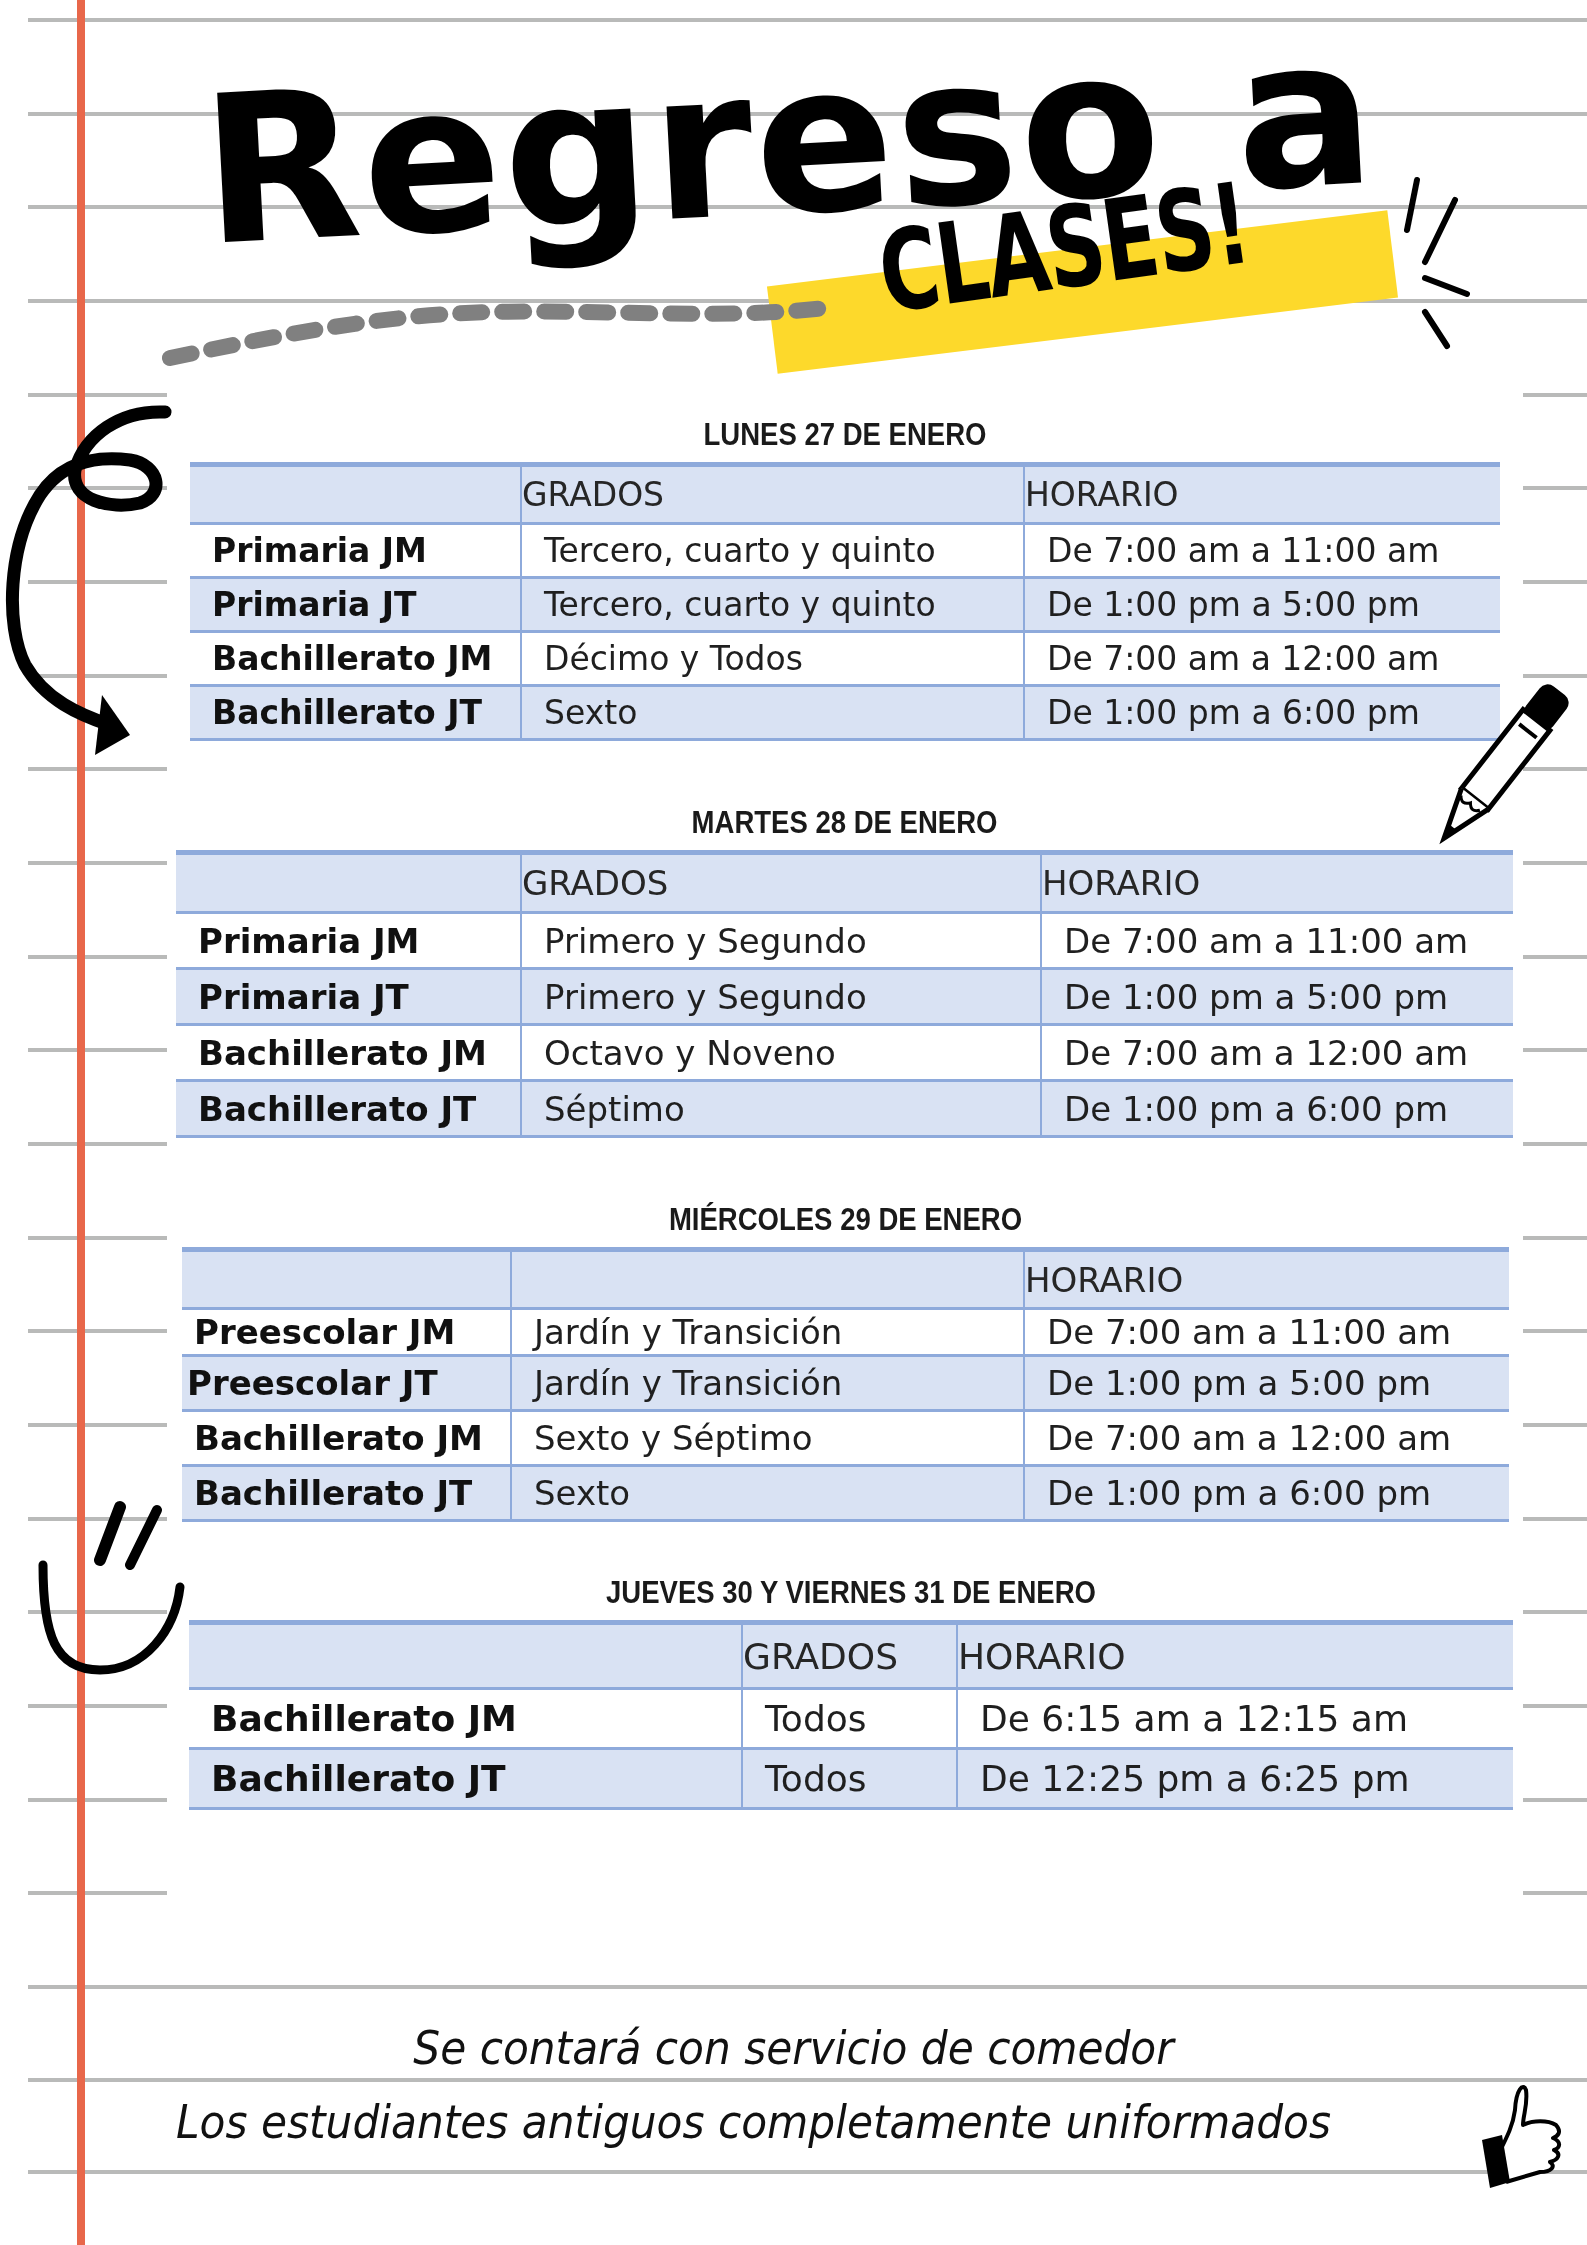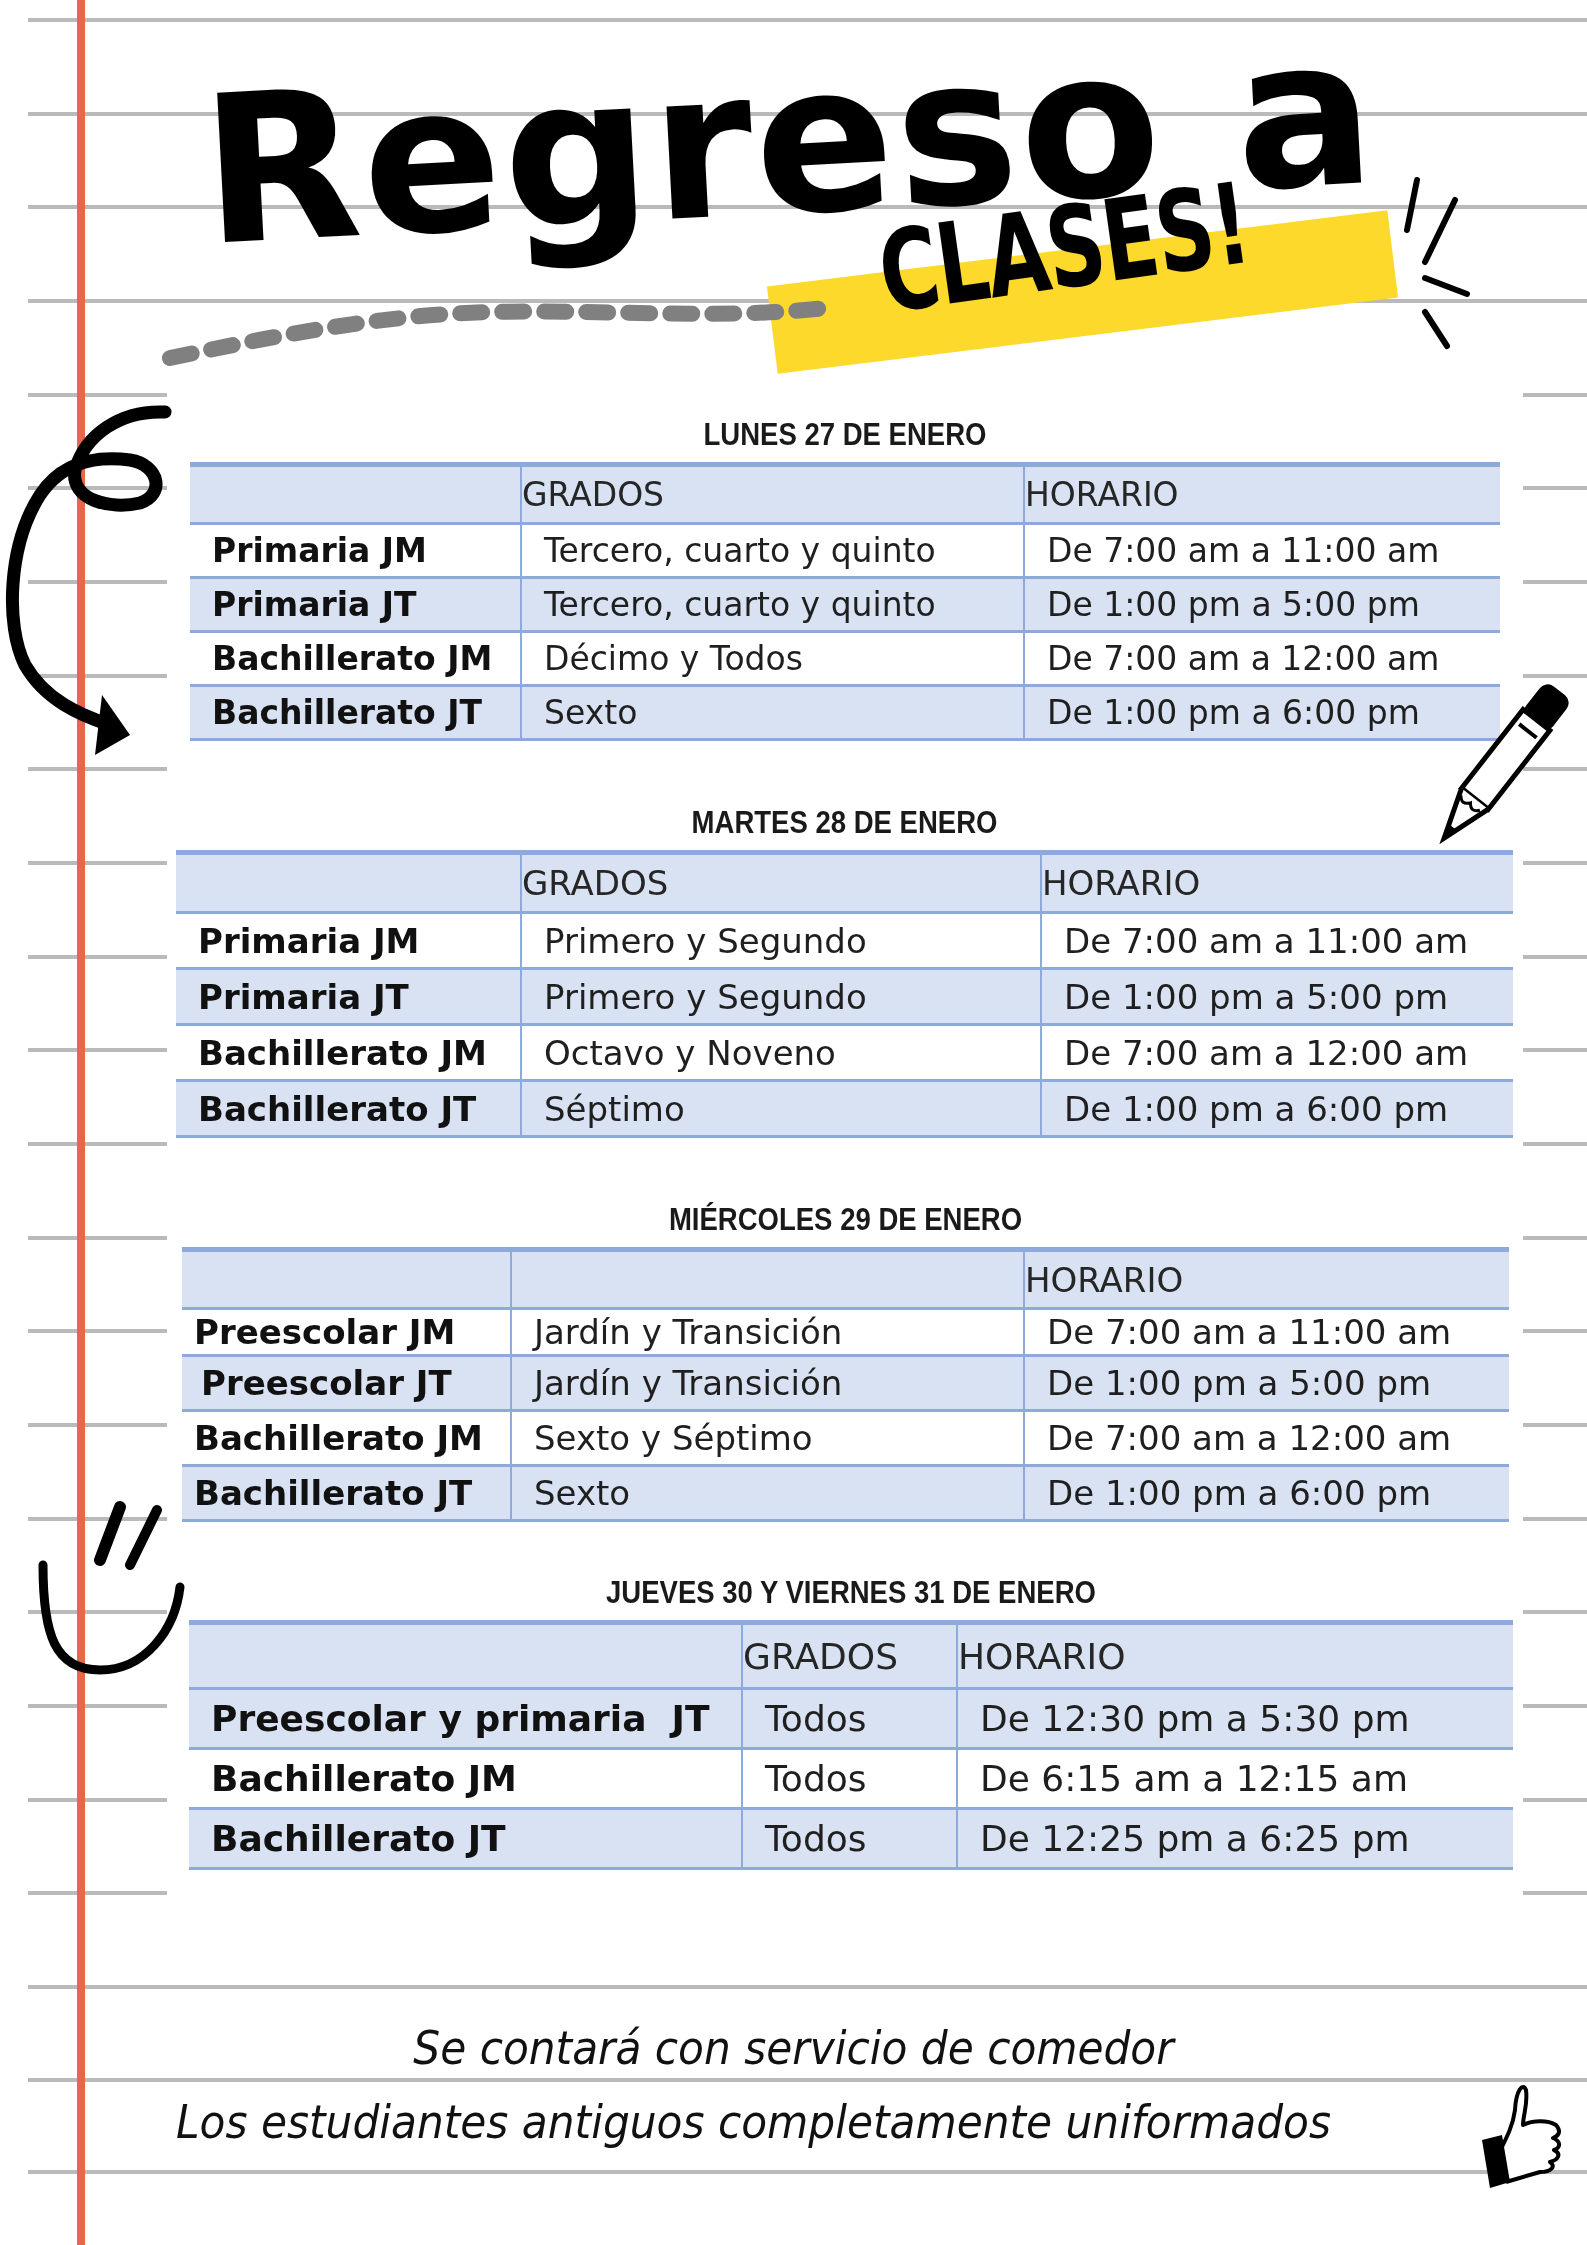--- a/index.html
+++ b/index.html
@@ -226,21 +226,21 @@
       <th>HORARIO</th>
     </tr>
       </thead>
     <tbody>
       <tr style="height:47px">
         <td class="label" style="padding-left:12px">Preescolar JM</td>
         <td>Jardín y Transición</td>
         <td>De 7:00 am a 11:00 am</td>
       </tr>
       <tr class="alt" style="height:55px">
-        <td class="label" style="padding-left:19px">Preescolar JT</td>
+        <td class="label" style="padding-left:5px">Preescolar JT</td>
         <td>Jardín y Transición</td>
         <td>De 1:00 pm a 5:00 pm</td>
       </tr>
       <tr style="height:55px">
         <td class="label" style="padding-left:12px">Bachillerato JM</td>
         <td>Sexto y Séptimo</td>
         <td>De 7:00 am a 12:00 am</td>
       </tr>
       <tr class="alt" style="height:55px">
         <td class="label" style="padding-left:12px">Bachillerato JT</td>
@@ -260,25 +260,20 @@
         <col style="width:556px">
       </colgroup>
     <thead>
         <tr style="height:66px">
       <th></th>
       <th>GRADOS</th>
       <th>HORARIO</th>
     </tr>
       </thead>
     <tbody>
-      <tr class="alt" style="height:60px">
-        <td class="label" style="white-space:pre">Preescolar y primaria  JT</td>
-        <td>Todos</td>
-        <td>De 12:30 pm a 5:30 pm</td>
-      </tr>
       <tr style="height:60px">
         <td class="label">Bachillerato JM</td>
         <td>Todos</td>
         <td>De 6:15 am a 12:15 am</td>
       </tr>
       <tr class="alt" style="height:60px">
         <td class="label">Bachillerato JT</td>
         <td>Todos</td>
         <td>De 12:25 pm a 6:25 pm</td>
       </tr>

